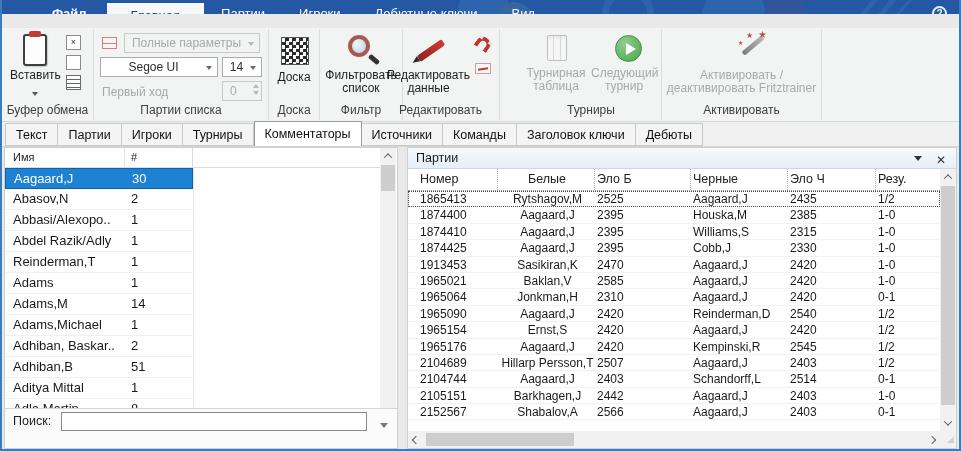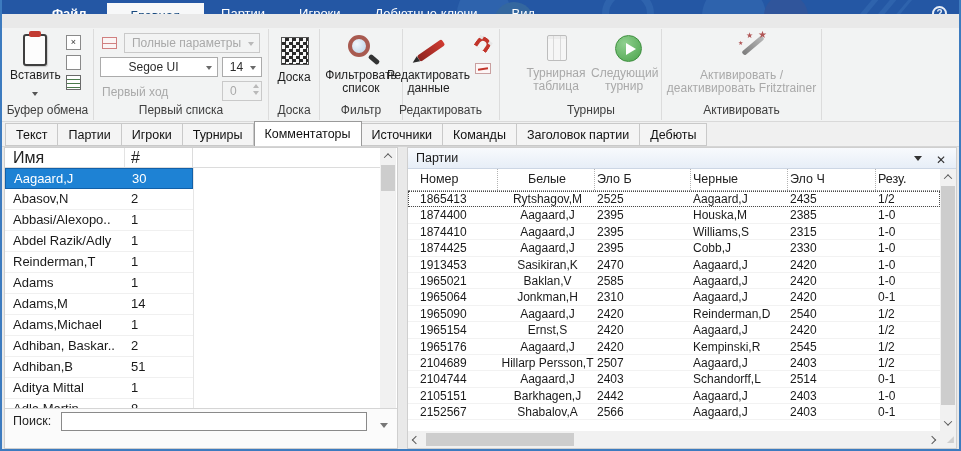--- a/index.html
+++ b/index.html
@@ -91,21 +91,21 @@
   .tabbar { position:absolute; top:122px; left:0; right:0; height:25px; background:#f0f0f0; display:flex; align-items:flex-end; padding-left:3px; border-bottom:1px solid #d5d5d5;}
   .tab { font-size:12.5px; color:#111; line-height:22px; height:23px; padding:0 10px; background:#f4f4f4; border:1px solid #c9c9c9; border-left:none; white-space:nowrap; cursor:default;}
   .tab:first-child { border-left:1px solid #c9c9c9; }
   .tab.active { background:#fff; height:25px; line-height:24px; border:1px solid #9a9a9a; border-bottom:none; position:relative; z-index:2;}
 
   
   .content { position:absolute; top:147px; left:0; right:0; bottom:0; background:#e9e9e9; }
 
   
   .left-panel { position:absolute; left:2px; top:0; width:394px; bottom:0; background:#fff; border:1px solid #cfcfcf; }
-  .lheader { position:absolute; top:0; left:0; right:16px; height:20px; display:flex; font-size:16px; color:#222; border-bottom:1px solid #dcdcdc; background:#fff;}
+  .lheader { position:absolute; top:0; left:0; right:16px; height:20px; display:flex; font-size:11px; color:#222; border-bottom:1px solid #dcdcdc; background:#fff;}
   .lh-cell { line-height:19px; overflow:hidden; white-space:nowrap; }
   .lh-name { width:120px; padding-left:8px; border-right:1px solid #e3e3e3; }
   .lh-cnt  { width:68px; padding-left:6px; border-right:1px solid #dcdcdc; }
   .lrows { position:absolute; top:20px; left:0; width:189px; bottom:26px; border-right:1px solid #e6e6e6; overflow:hidden; }
   .lrow { height:21px; display:flex; font-size:13px; color:#1a1a1a; border-bottom:1px solid #f0f0f0; cursor:default;}
   .lrow .lname { width:120px; padding-left:8px; line-height:20px; overflow:hidden; white-space:nowrap;}
   .lrow .lcnt { padding-left:6px; line-height:20px; }
   .lrow.selected { background:#1e82d4; color:#fff; border:1px solid #1260a8; }
   .lrow.selected .lname, .lrow.selected .lcnt { line-height:19px; }
   .sb-thumb { background:#cdcdcd; position:absolute; }
@@ -194,21 +194,21 @@
       <div class="combo" style="left:6px; top:28px; width:118px;">Segoe UI</div>
       <div class="combo" style="left:128px; top:28px; width:40px;">14</div>
       <div class="dis-label" style="left:8px; top:56px;">Первый ход</div>
       <div class="spin" style="left:128px; top:52px;">
         <span>0</span>
         <span class="sbtns">
             <span class="tri-u"></span>
             <span class="tri-d"></span>
           </span>
       </div>
-      <div class="rgroup-label">Первый списка</div>
+      <div class="rgroup-label">Партии списка</div>
     </div>
 
     <div class="rgroup g-board">
       <div class="board-icon"></div>
       <div class="btn-label board-lbl">Доска</div>
       <div class="rgroup-label">Доска</div>
     </div>
 
     <div class="rgroup g-filter">
       <div class="mag-icon"></div>
@@ -247,21 +247,21 @@
   </div>
 
   <div class="tabbar">
       <div class="tab">Текст</div>
       <div class="tab">Партии</div>
       <div class="tab">Игроки</div>
       <div class="tab">Турниры</div>
       <div class="tab active">Комментаторы</div>
       <div class="tab">Источники</div>
       <div class="tab">Команды</div>
-      <div class="tab">Заголовок партии</div>
+      <div class="tab">Заголовок ключи</div>
       <div class="tab">Дебюты</div>
     </div>
 
   <div class="content">
 
     <div class="left-panel">
       <div class="lheader">
         <div class="lh-cell lh-name">Имя</div>
         <div class="lh-cell lh-cnt">#</div>
       </div>

